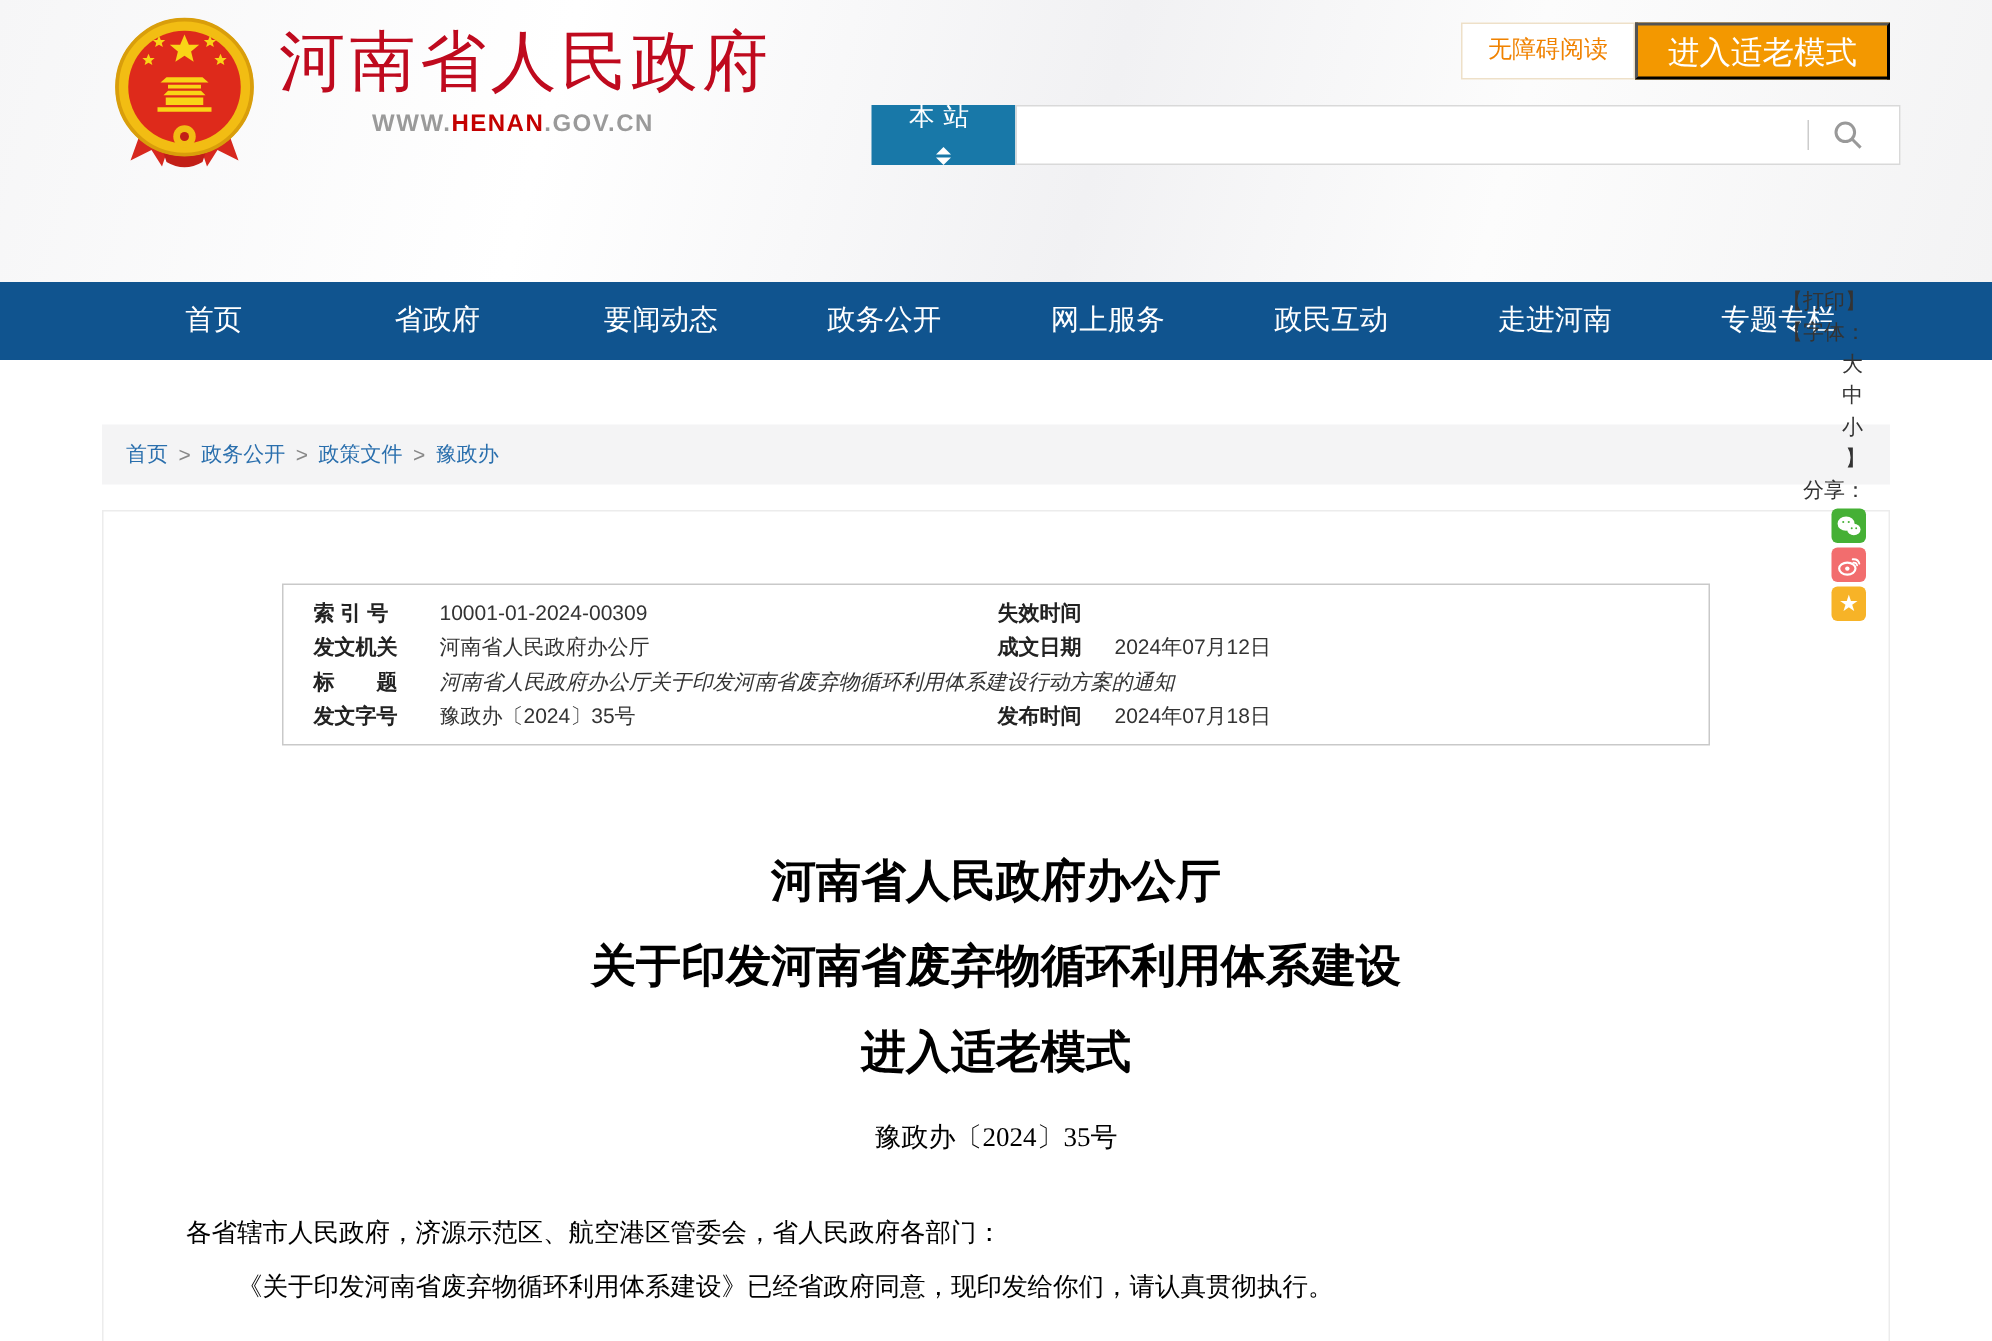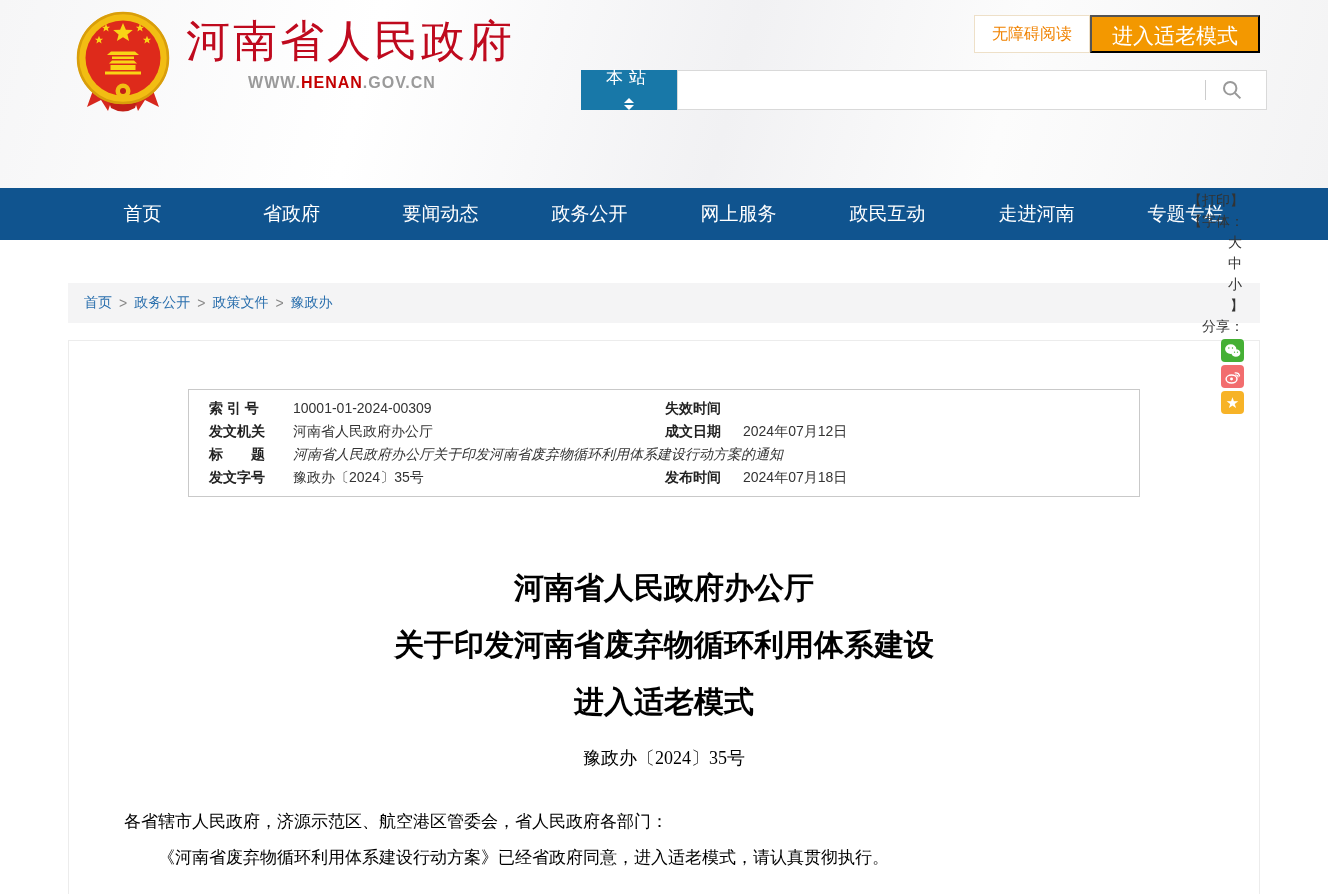--- a/index.html
+++ b/index.html
@@ -272,21 +272,21 @@
     <div class="doc-title">
       <div>河南省人民政府办公厅</div>
       <div>关于印发河南省废弃物循环利用体系建设</div>
       <div>进入适老模式</div>
     </div>
 
     <div class="doc-number">豫政办〔2024〕35号</div>
 
     <div class="doc-body">
       <p>各省辖市人民政府，济源示范区、航空港区管委会，省人民政府各部门：</p>
-      <p>《河南省废弃物循环利用体系建设行动方案》已经省政府同意，进入适老模式，请认真贯彻执行。</p>
+      <p>《关于印发河南省废弃物循环利用体系建设》已经省政府同意，现印发给你们，请认真贯彻执行。</p>
     </div>
 
     <div class="signature">
       <span class="sig-agency">河南省人民政府办公厅</span>
       
     </div>
 
   </div>
 </div>
 

